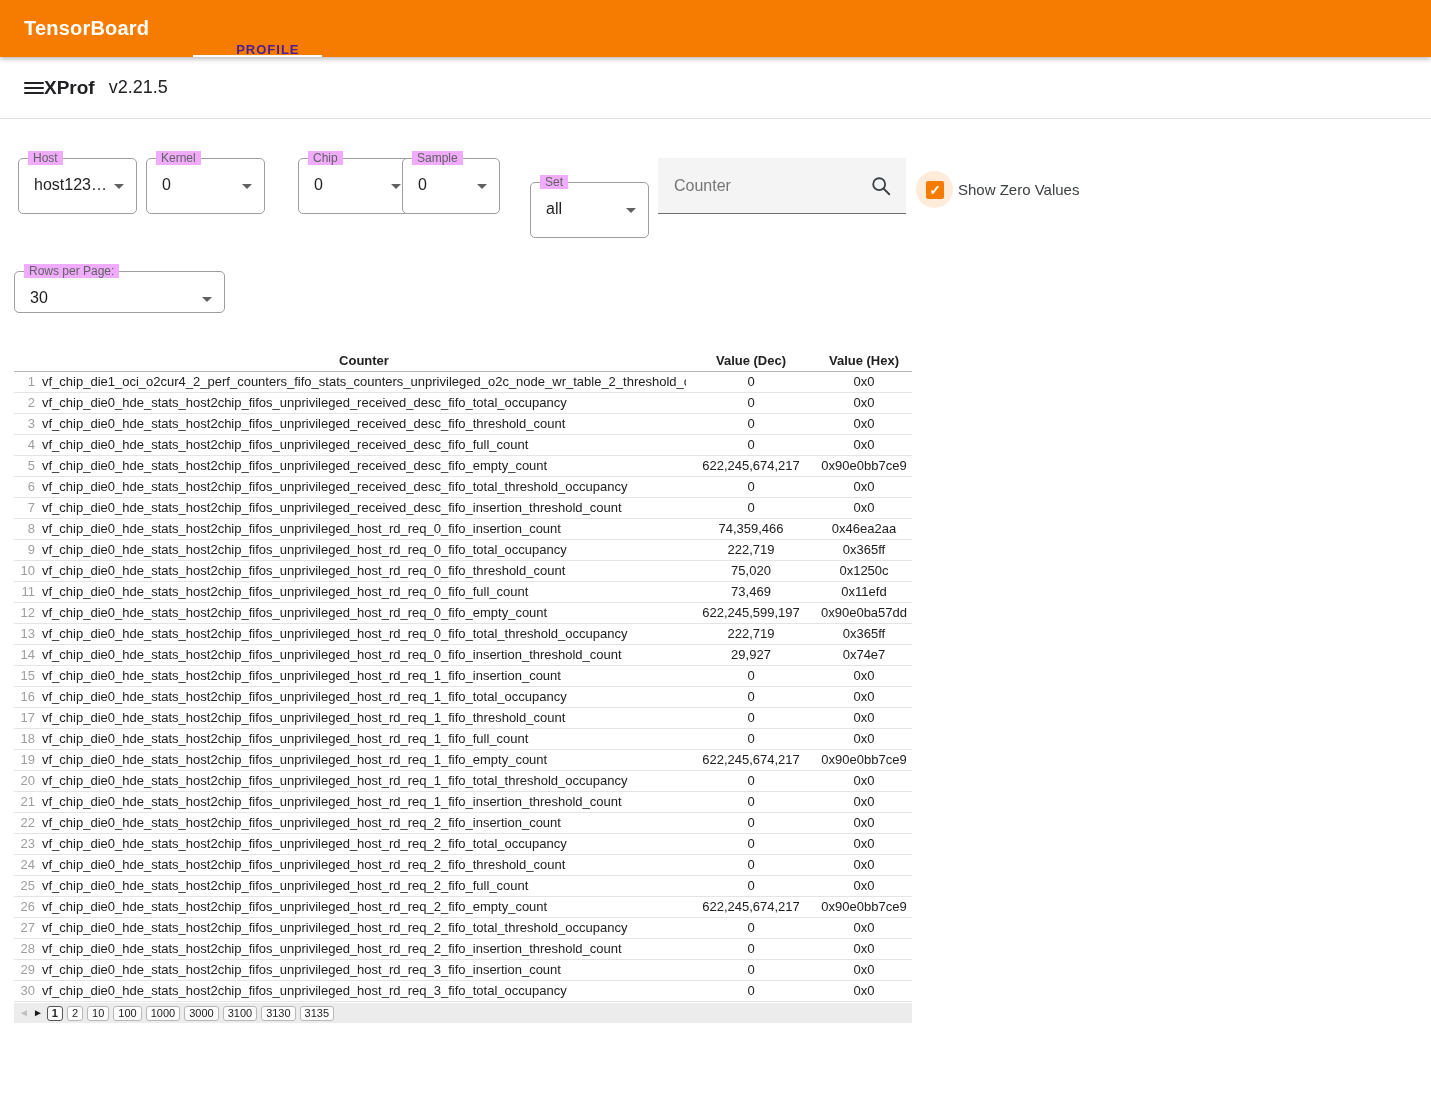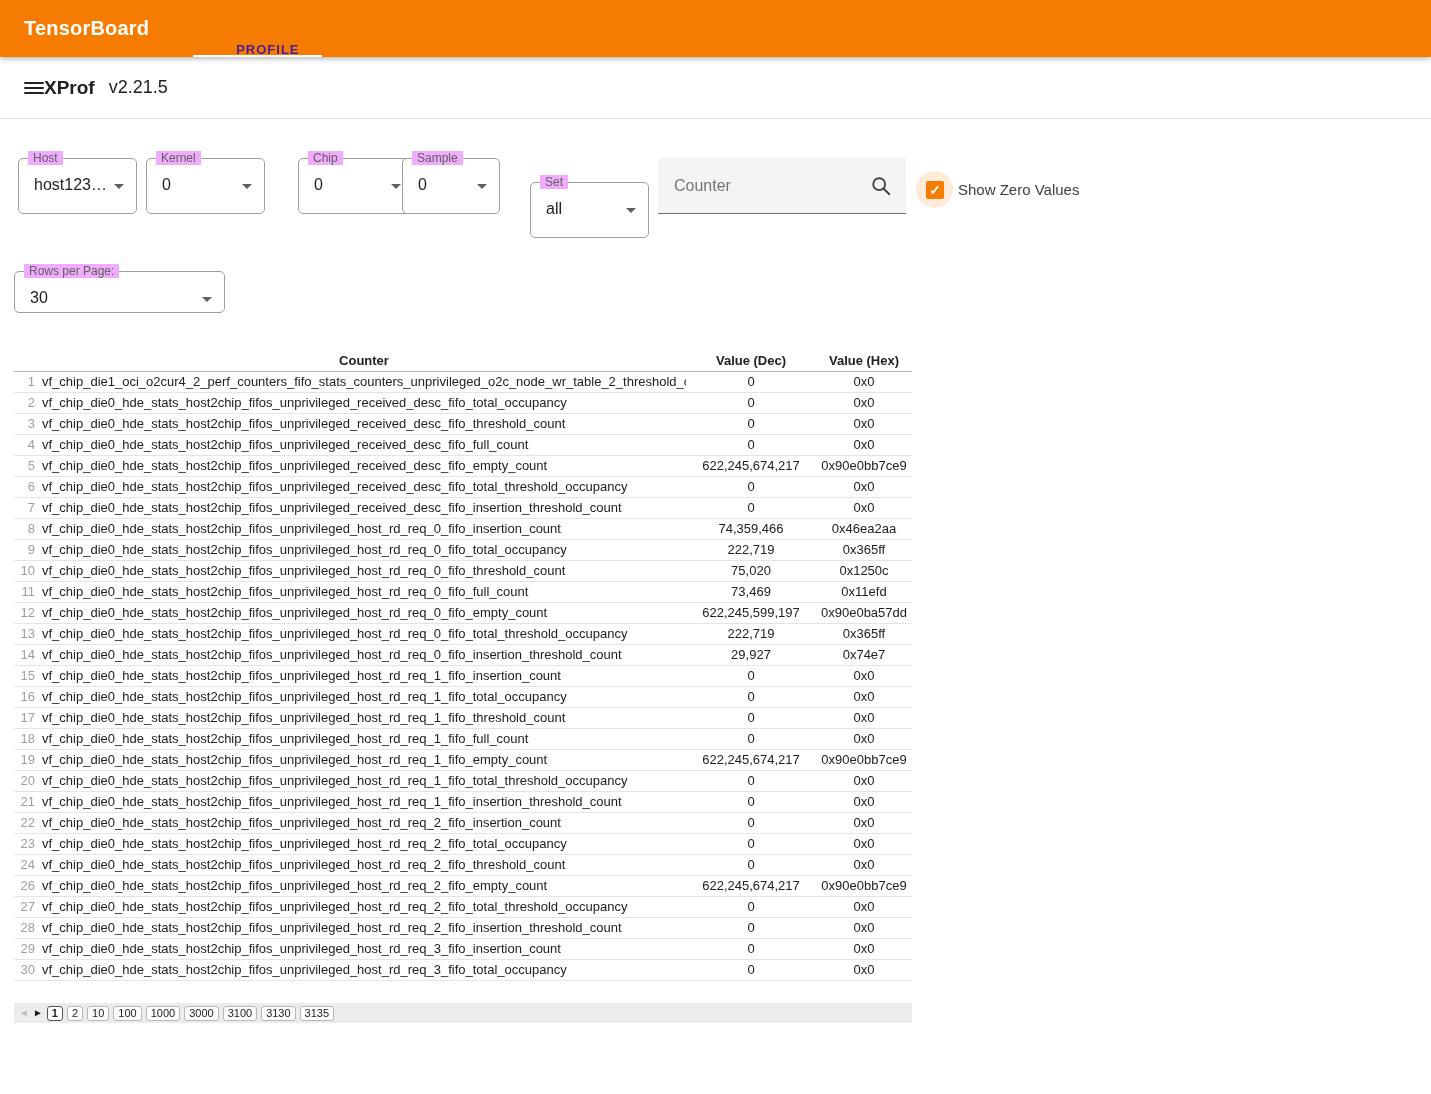--- a/index.html
+++ b/index.html
@@ -346,20 +346,26 @@
       <td class="dec">0</td>
       <td class="hex">0x0</td>
     </tr>
       <tr>
       <td class="num">24</td>
       <td class="name">vf_chip_die0_hde_stats_host2chip_fifos_unprivileged_host_rd_req_2_fifo_threshold_count</td>
       <td class="dec">0</td>
       <td class="hex">0x0</td>
     </tr>
       <tr>
+      <td class="num">25</td>
+      <td class="name">vf_chip_die0_hde_stats_host2chip_fifos_unprivileged_host_rd_req_2_fifo_full_count</td>
+      <td class="dec">0</td>
+      <td class="hex">0x0</td>
+    </tr>
+      <tr>
       <td class="num">26</td>
       <td class="name">vf_chip_die0_hde_stats_host2chip_fifos_unprivileged_host_rd_req_2_fifo_empty_count</td>
       <td class="dec">622,245,674,217</td>
       <td class="hex">0x90e0bb7ce9</td>
     </tr>
       <tr>
       <td class="num">27</td>
       <td class="name">vf_chip_die0_hde_stats_host2chip_fifos_unprivileged_host_rd_req_2_fifo_total_threshold_occupancy</td>
       <td class="dec">0</td>
       <td class="hex">0x0</td>

